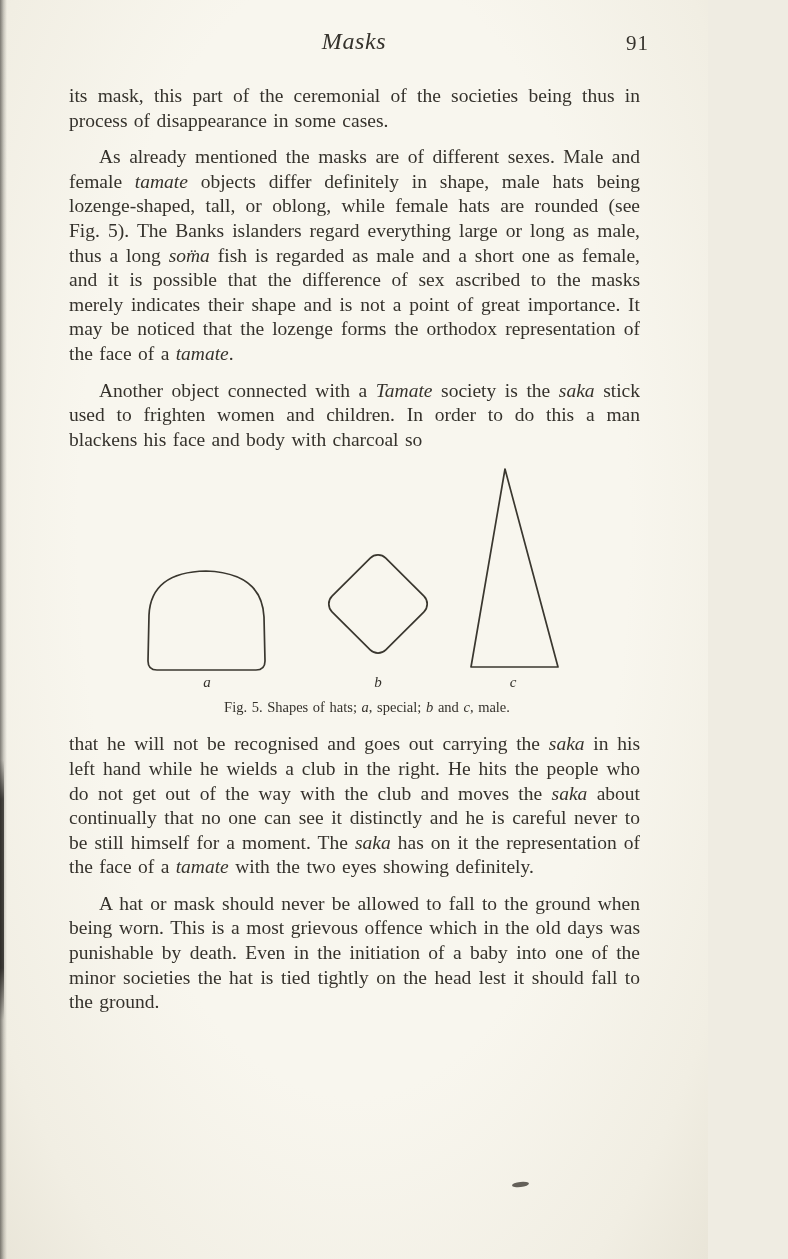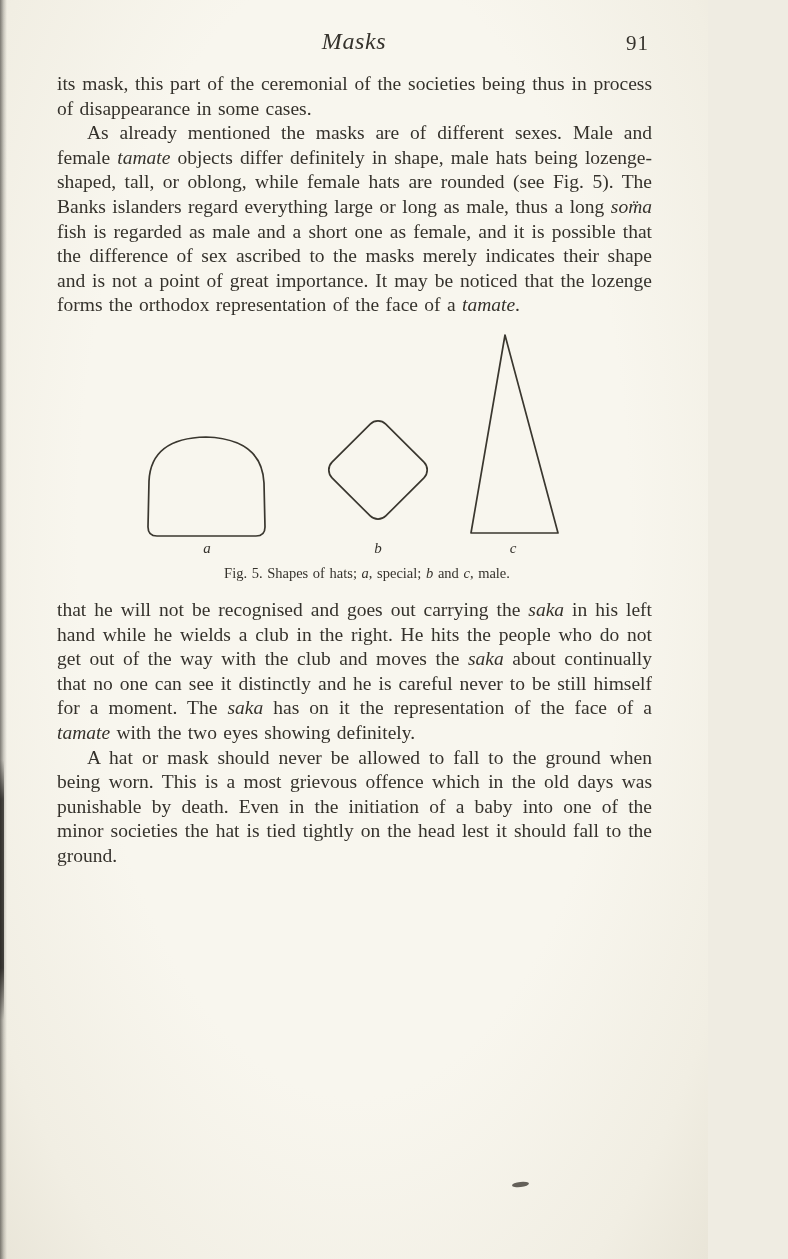--- a/index.html
+++ b/index.html
@@ -60,21 +60,21 @@
     margin-left: 28px;
   }
   .page-body {
     position: absolute;
     top: 72px; left: 57px; right: 56px;
     font-size: 19.5px;
     line-height: 24.6px;
     text-align: justify;
     word-spacing: 1.5px;
   }
-  .page-body p { margin: 0; }
+  .page-body p { margin: 12px; }
   p.indent { text-indent: 30px; }
   em { }
   .hat-figure {
     margin: 13px auto 16px;
     width: 620px;
     text-align: center;
   }
   .hat-figure svg { display: block; margin: 0 auto; }
   .fig-caption {
     font-size: 14.5px;
@@ -106,20 +106,21 @@
   <div class="smudge-bottom"></div>
 
   <header class="page-header">
     <span class="running-title">Masks</span>
     <span class="page-number">91</span>
   </header>
 
   <main class="page-body">
     <p class="no-indent"><span>its mask, this part of the ceremonial of the societies being thus in process of disappearance in some cases.</span></p>
     <p class="indent"><span>As already mentioned the masks are of different sexes. Male and female </span><em>tamate</em><span> objects differ definitely in shape, male hats being lozenge-shaped, tall, or oblong, while female hats are rounded (see Fig. 5). The Banks islanders regard everything large or long as male, thus a long </span><em>som̈a</em><span> fish is regarded as male and a short one as female, and it is possible that the difference of sex ascribed to the masks merely indicates their shape and is not a point of great importance. It may be noticed that the lozenge forms the orthodox representation of the face of a </span><em>tamate</em><span>.</span></p>
+    <p class="indent"><span>Another object connected with a </span><em>Tamate</em><span> society is the </span><em>saka</em><span> stick used to frighten women and children. In order to do this a man blackens his face and body with charcoal so</span></p>
 
     <figure class="hat-figure">
       <svg width="600" height="228" viewBox="0 0 600 228">
         <path class="shape" d="M 90 205 Q 81 205 81 196 L 82 150 Q 84 107 139 106 Q 195 108 197 152 L 198 196 Q 198 205 189 205 Z"></path>
         <rect class="shape" x="273" y="101" width="76" height="76" rx="11" transform="rotate(45 311 139)"></rect>
         <path class="shape" d="M 438 4 L 404 202 L 491 202 Z"></path>
         <text class="fig-label" x="140" y="222" text-anchor="middle">a</text>
         <text class="fig-label" x="311" y="222" text-anchor="middle">b</text>
         <text class="fig-label" x="446" y="222" text-anchor="middle">c</text>
       </svg>

